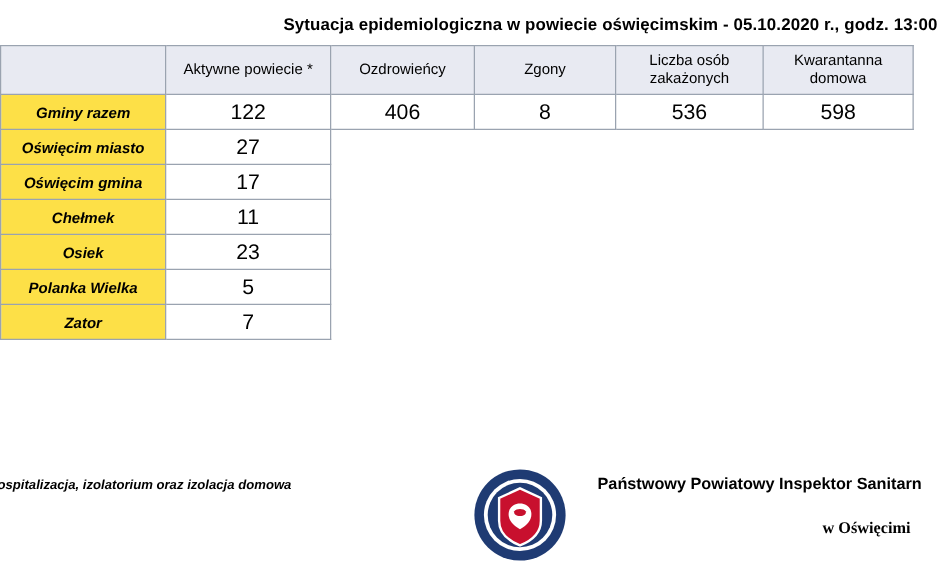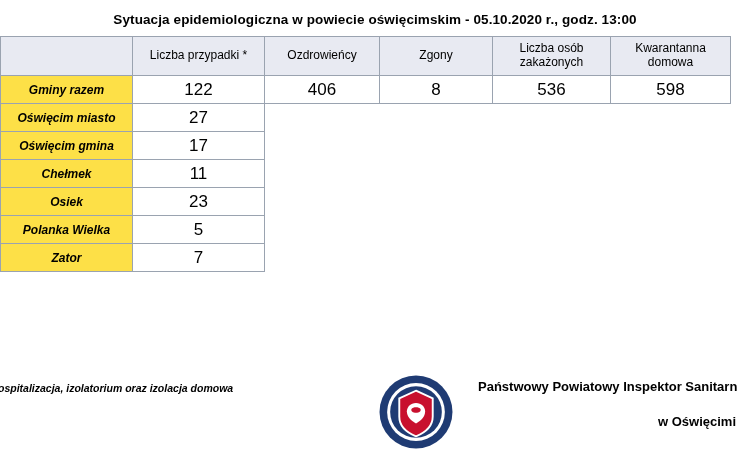--- a/index.html
+++ b/index.html
@@ -10,21 +10,21 @@
     width: 750px;
     height: 469px;
     background: #ffffff;
     font-family: "Liberation Sans", sans-serif;
     color: #000000;
     position: relative;
     overflow: hidden;
   }
 
   .title {
-    text-align: center;
+    text-align: right;
     font-size: 13.5px;
     font-weight: bold;
     padding-top: 12px;
     padding-bottom: 10px;
     letter-spacing: 0.1px;
   }
 
   .table-wrap {
     position: absolute;
     left: 0;
@@ -102,20 +102,21 @@
     left: 478px;
     top: 380px;
     font-size: 13px;
     font-weight: bold;
     line-height: 1.1;
     white-space: nowrap;
   }
   .sign-line2 {
     margin-top: 21px;
     margin-left: 180px;
+    font-family: Liberation Serif, serif;
   }
 
   .emblem {
     position: absolute;
     left: 378px;
     top: 374px;
     width: 76px;
     height: 76px;
   }
 </style>
@@ -130,21 +131,21 @@
       <col class="c0">
         <col class="c1">
         <col class="c2">
         <col class="c3">
         <col class="c4">
         <col class="c5">
     </colgroup>
     <thead>
       <tr>
         <th class="blank"></th>
-        <th>Liczba przypadki *</th>
+        <th>Aktywne powiecie *</th>
         <th>Ozdrowieńcy</th>
         <th>Zgony</th>
         <th>Liczba osób zakażonych</th>
         <th>Kwarantanna domowa</th>
       </tr>
     </thead>
     <tbody>
       <tr>
         <td class="rowlabel">Gminy razem</td>
         <td class="val">122</td>

